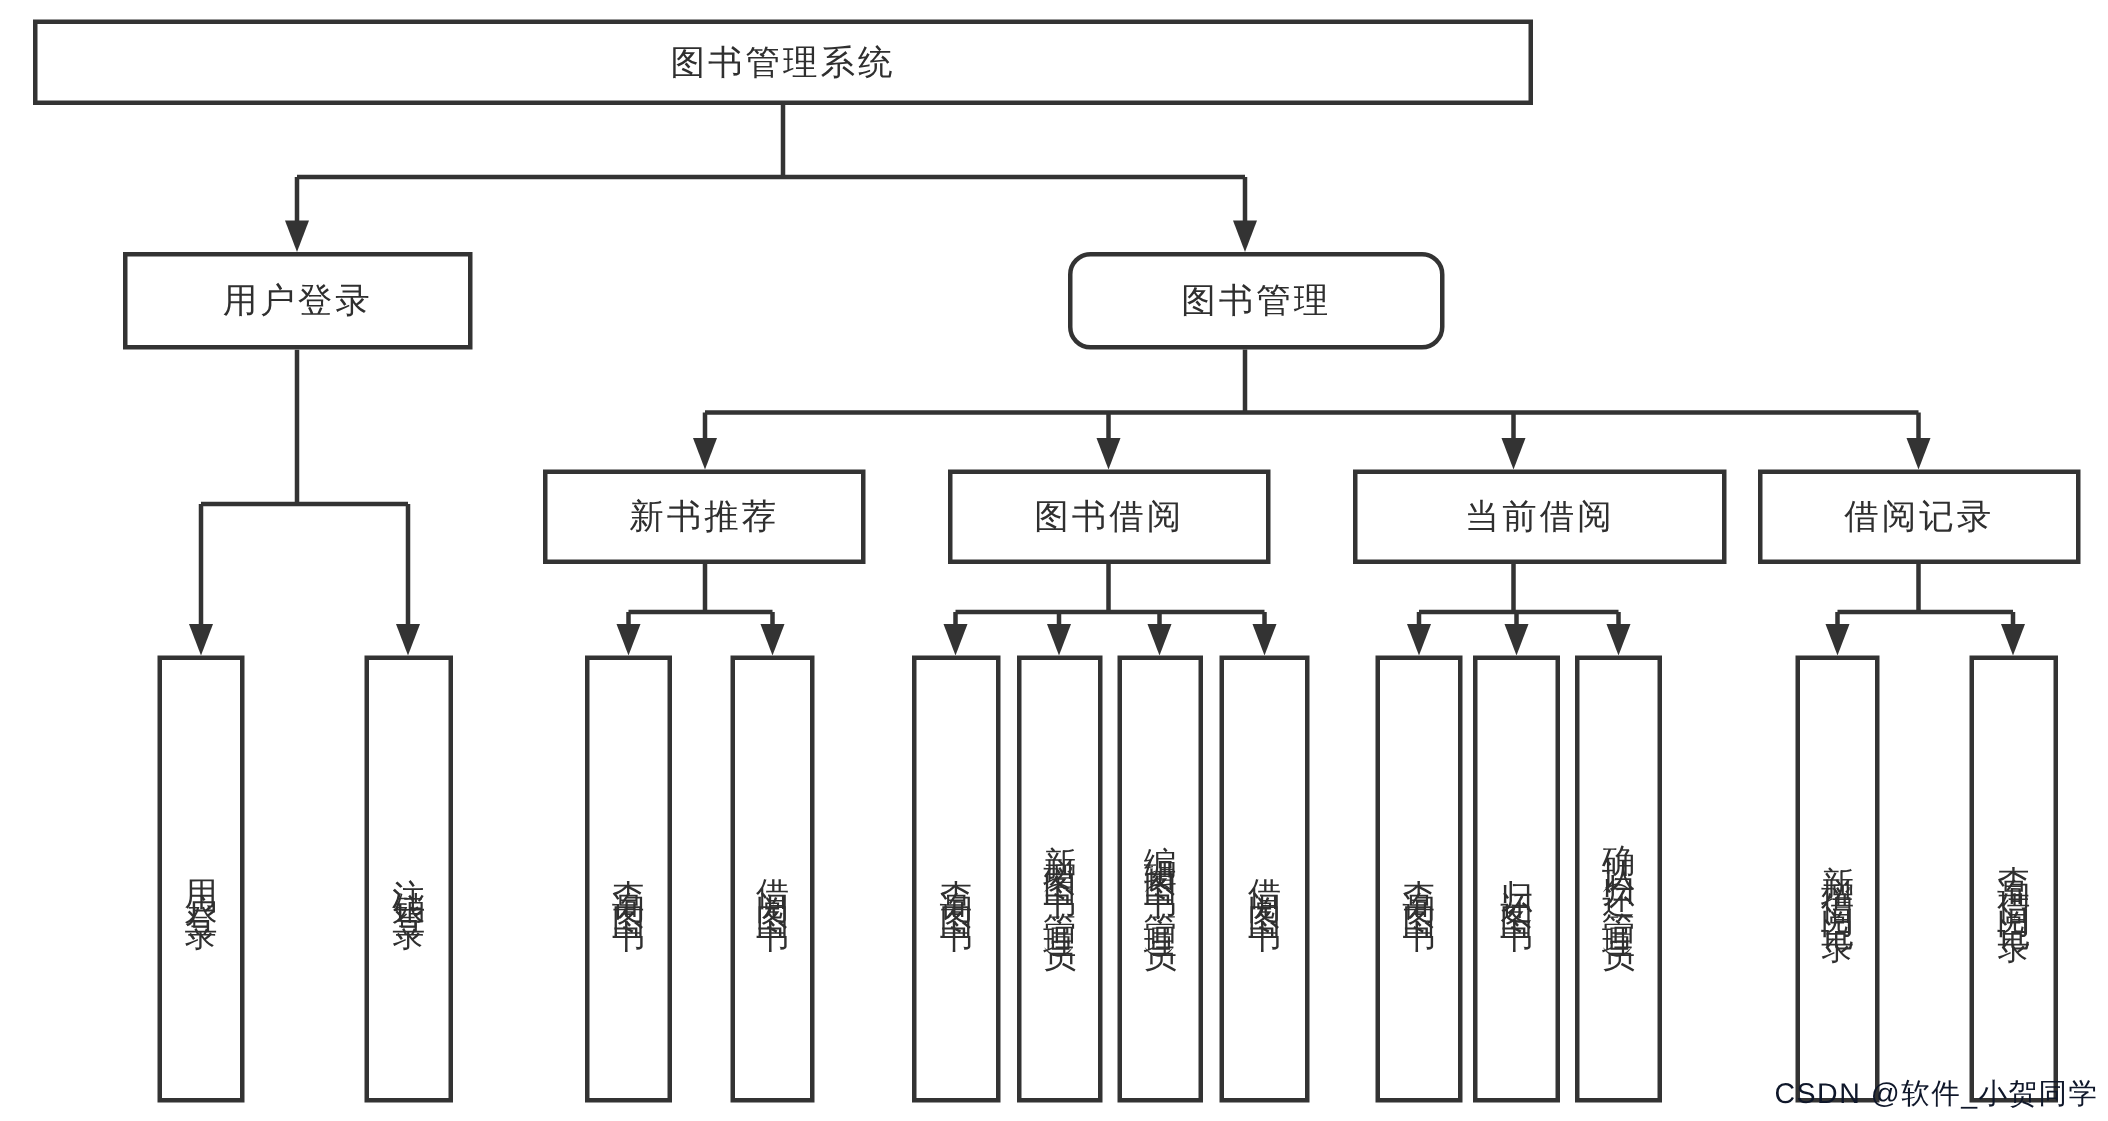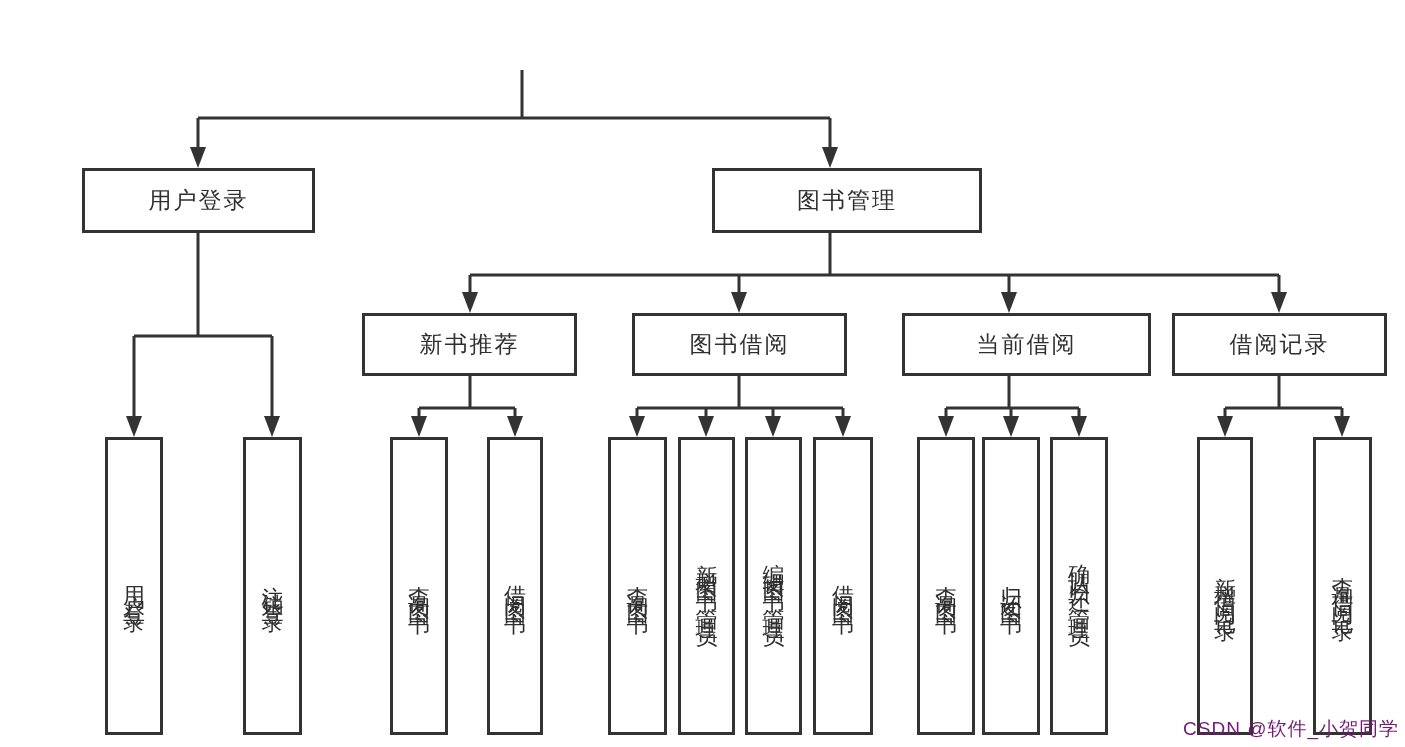--- a/index.html
+++ b/index.html
@@ -39,29 +39,29 @@
     text-orientation: mixed;
     font-size: 22px;
     letter-spacing: 9px;
     line-height: 1;
   }
   #watermark {
     position: absolute;
     right: 6px;
     bottom: 5px;
     font-size: 19px;
-    color: #701a75;
+    color: #0f172a;
     letter-spacing: 1px;
     z-index: 3;
     white-space: nowrap;
   }
   
   .n-root    { left: 22px;   top: 13px;  width: 1000px; height: 57px; }
   .n-login   { left: 82px;   top: 168px; width: 233px;  height: 65px; }
-  .n-mgmt    { left: 712px;  top: 168px; width: 270px;  height: 65px; }
+  .n-mgmt    { left: 712px;  top: 168px; width: 251px;  height: 65px; border-radius: 15px; }
   .n-newbook { left: 362px;  top: 313px; width: 215px;  height: 63px; }
   .n-borrow  { left: 632px;  top: 313px; width: 215px;  height: 63px; }
   .n-current { left: 902px;  top: 313px; width: 249px;  height: 63px; }
   .n-records { left: 1172px; top: 313px; width: 215px;  height: 63px; }
   .leaf { top: 437px; height: 298px; }
   .l-u1 { left: 105px;  width: 58px; }
   .l-u2 { left: 243px;  width: 59px; }
   .l-n1 { left: 390px;  width: 58px; }
   .l-n2 { left: 487px;  width: 56px; }
   .l-b1 { left: 608px;  width: 59px; }
@@ -112,20 +112,21 @@
       <polygon points="765,416 781,416 773,437"></polygon>
       <polygon points="835,416 851,416 843,437"></polygon>
       <polygon points="938,416 954,416 946,437"></polygon>
       <polygon points="1003,416 1019,416 1011,437"></polygon>
       <polygon points="1071,416 1087,416 1079,437"></polygon>
       <polygon points="1217,416 1233,416 1225,437"></polygon>
       <polygon points="1334,416 1350,416 1342,437"></polygon>
     </g>
   </svg>
 
+  <div class="box h-box n-root">图书管理系统</div>
 
   <div class="box h-box n-login">用户登录</div>
   <div class="box h-box n-mgmt">图书管理</div>
 
   <div class="box h-box n-newbook">新书推荐</div>
   <div class="box h-box n-borrow">图书借阅</div>
   <div class="box h-box n-current">当前借阅</div>
   <div class="box h-box n-records">借阅记录</div>
 
   <div class="box v-box leaf l-u1">用户登录</div>

